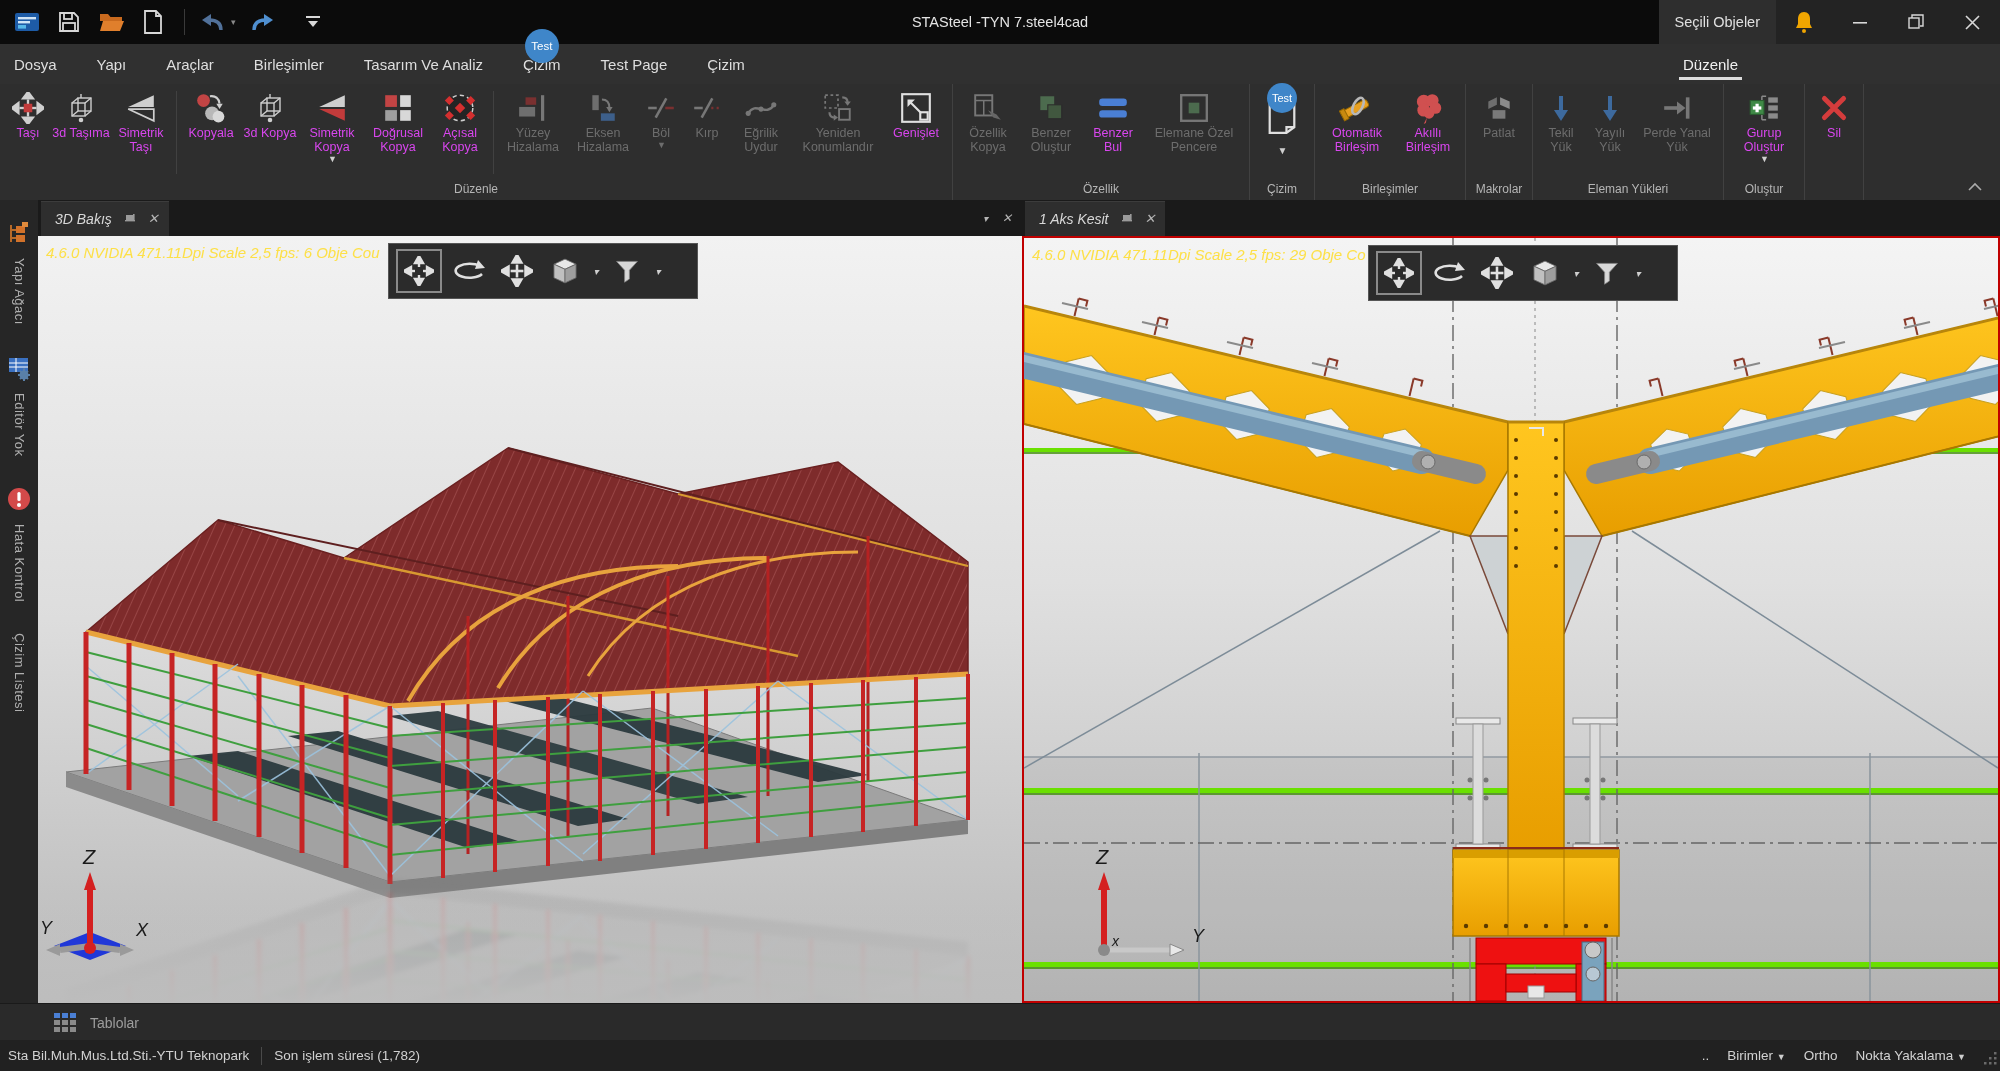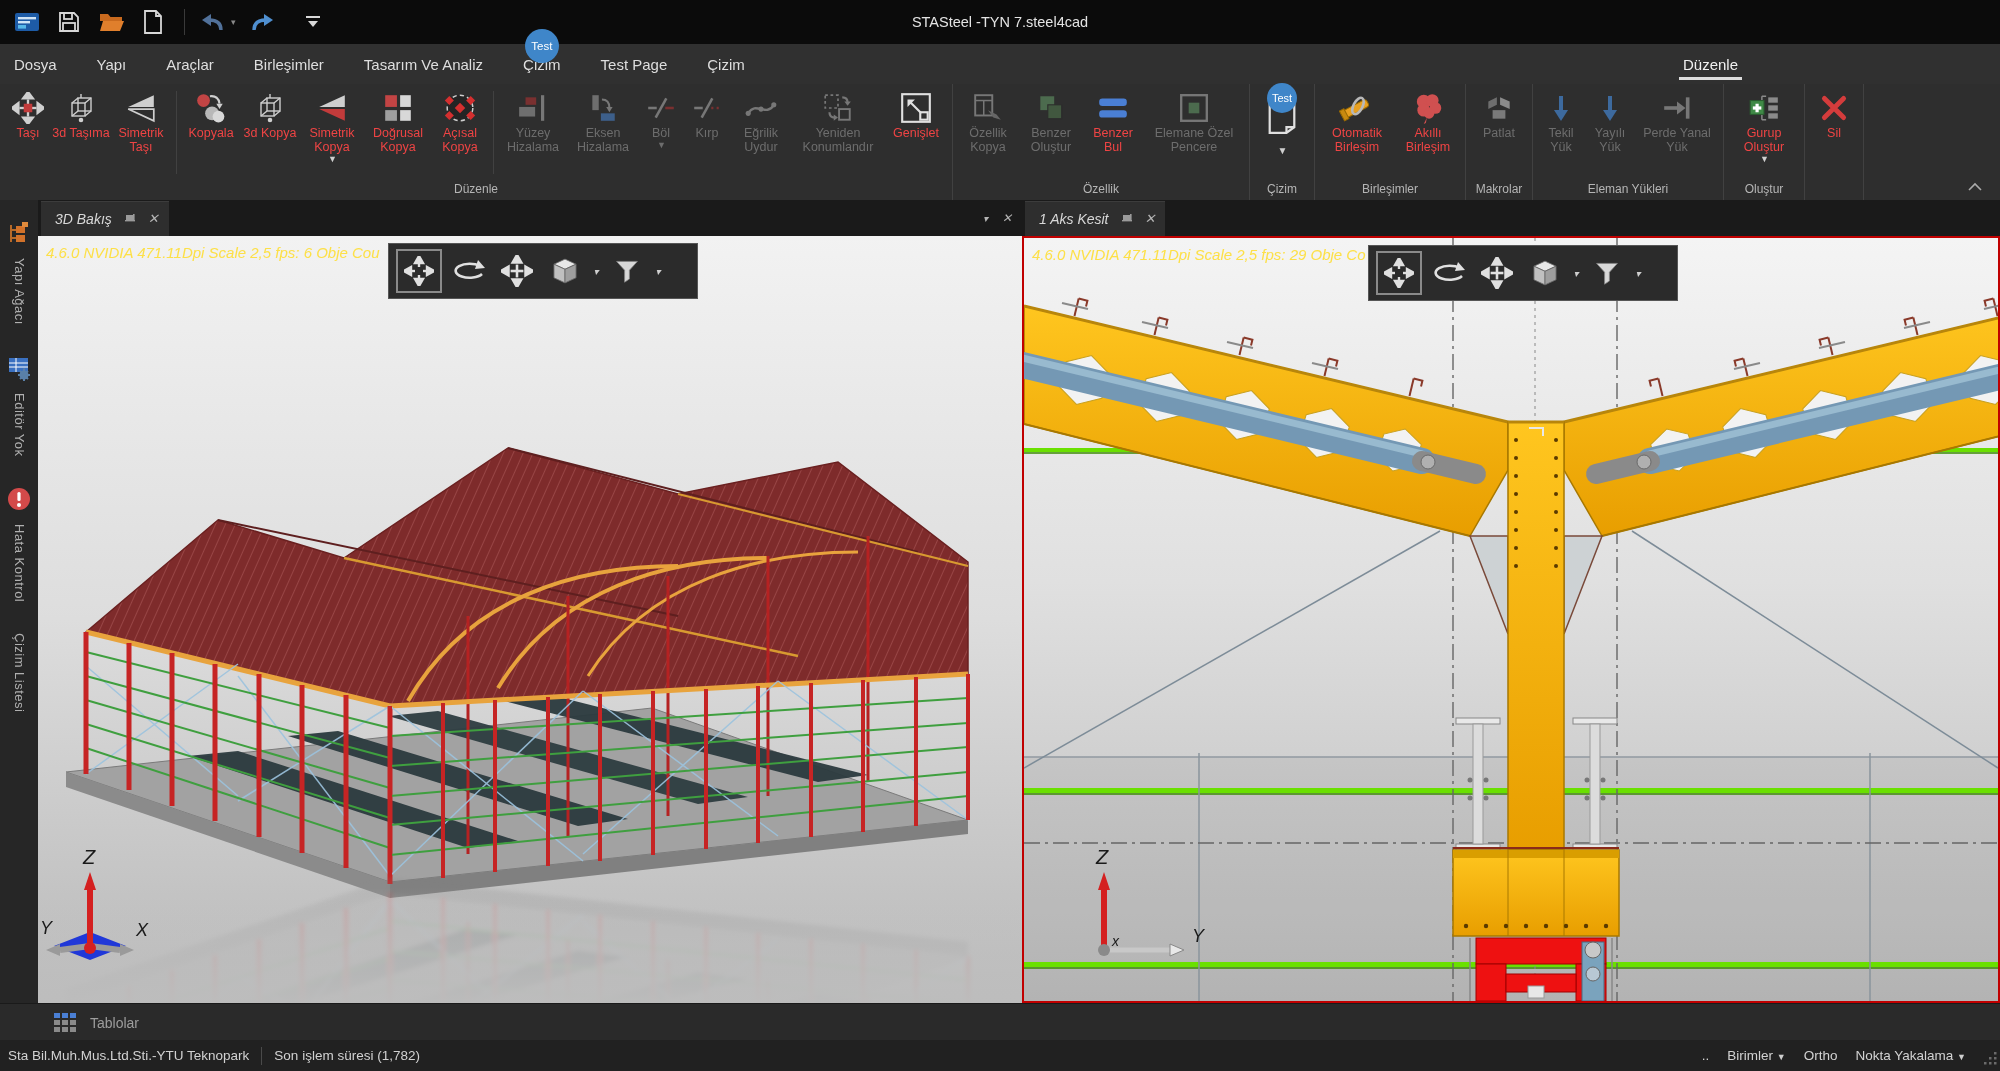--- a/index.html
+++ b/index.html
@@ -22,21 +22,21 @@
      background:#3f86c9;color:#fff;font-size:11.5px;display:flex;align-items:center;justify-content:center;z-index:30;}
   .menu-right{margin-left:auto;margin-right:262px;position:relative;font-size:15px;color:#f0f0f0;}
   .menu-right .underline{position:absolute;left:-4px;right:-4px;bottom:-7px;height:3px;background:#dcdcdc;}
   
   .ribbon{position:absolute;left:0;top:84px;width:2000px;height:116px;background:#2e2e2e;border-bottom:1px solid #161616;display:flex;}
   .rgroup{display:flex;flex-direction:column;border-right:1px solid #414141;padding:0 4px;}
   .rbuttons{flex:1;display:flex;align-items:stretch;padding-top:3px;}
   .vsep{width:1px;background:#414141;margin:4px 4px 6px;}
   .rbtn{position:relative;display:flex;flex-direction:column;align-items:center;padding-top:3px;cursor:default;}
   .ricon{height:36px;display:flex;align-items:center;justify-content:center;}
-  .rlabel{font-size:12.5px;line-height:14px;text-align:center;color:#ef4444;white-space:normal;}
+  .rlabel{font-size:12.5px;line-height:14px;text-align:center;color:#d946ef;white-space:normal;}
   .rbtn.disabled .rlabel{color:#6d6d6d;}
   .dd{font-size:9px;color:#cfcfcf;margin-left:1px;}
   .rbtn.disabled .dd{color:#6d6d6d;}
   .rglabel{height:20px;line-height:19px;font-size:12px;color:#b5b5b5;text-align:center;}
   .ribbon-badge{position:absolute;top:-4px;left:50%;transform:translateX(-50%);width:30px;height:30px;border-radius:50%;
      background:#3f86c9;color:#fff;font-size:11px;display:flex;align-items:center;justify-content:center;z-index:20;}
   .rcollapse{position:absolute;right:14px;top:178px;width:22px;height:16px;display:flex;align-items:center;justify-content:center;}
   
   .sidebar{position:absolute;left:0;top:200px;width:38px;height:803px;background:#262626;display:flex;flex-direction:column;align-items:center;padding-top:22px;box-sizing:border-box;}
   .side-item{display:flex;flex-direction:column;align-items:center;margin-bottom:30px;}
@@ -114,20 +114,45 @@
           <path d="M14 4v12l9-6z" fill="#4f8fd0"></path>
         </svg>
     </span>
     <span class="tb-icon" style="margin-left:20px;">
       <svg width="18" height="16" viewBox="0 0 18 16">
           <rect x="2" y="2" width="14" height="2" fill="#d8d8d8"></rect>
           <path d="M4 7h10l-5 6z" fill="#d8d8d8"></path>
         </svg>
     </span>
     <span class="tb-title">STASteel -TYN 7.steel4cad</span>
+    <div class="tb-right">
+      <span class="tb-selobj">Seçili Objeler</span>
+      <span class="tb-winbtn">
+        <svg width="22" height="24" viewBox="0 0 22 24">
+            <path d="M11 2c4 0 6 3 6 7v5l2 4H3l2-4V9c0-4 2-7 6-7z" fill="#f0a500"></path>
+            <circle cx="11" cy="21" r="2" fill="#f0a500"></circle>
+          </svg>
+      </span>
+      <span class="tb-winbtn">
+        <svg width="16" height="16" viewBox="0 0 16 16">
+            <rect x="1" y="8" width="14" height="1.6" fill="#d8d8d8"></rect>
+          </svg>
+      </span>
+      <span class="tb-winbtn">
+        <svg width="16" height="16" viewBox="0 0 16 16" fill="none" stroke="#d8d8d8" stroke-width="1.4">
+            <rect x="1" y="4" width="10" height="10"></rect>
+            <path d="M4 4V1h11v11h-3"></path>
+          </svg>
+      </span>
+      <span class="tb-winbtn">
+        <svg width="15" height="15" viewBox="0 0 15 15" stroke="#d8d8d8" stroke-width="1.6">
+            <path d="M1 1l13 13M14 1L1 14"></path>
+          </svg>
+      </span>
+    </div>
   </div>
 
   <div class="menubar">
     <span id="menu-items" style="display:flex;align-items:center;">
         <span class="menu-item"><span>Dosya</span></span>
         <span class="menu-item"><span>Yapı</span></span>
         <span class="menu-item"><span>Araçlar</span></span>
         <span class="menu-item"><span>Birleşimler</span></span>
         <span class="menu-item"><span>Tasarım Ve Analiz</span></span>
         <span class="menu-item"><span>Çizim</span><span class="menu-badge">Test</span></span>

